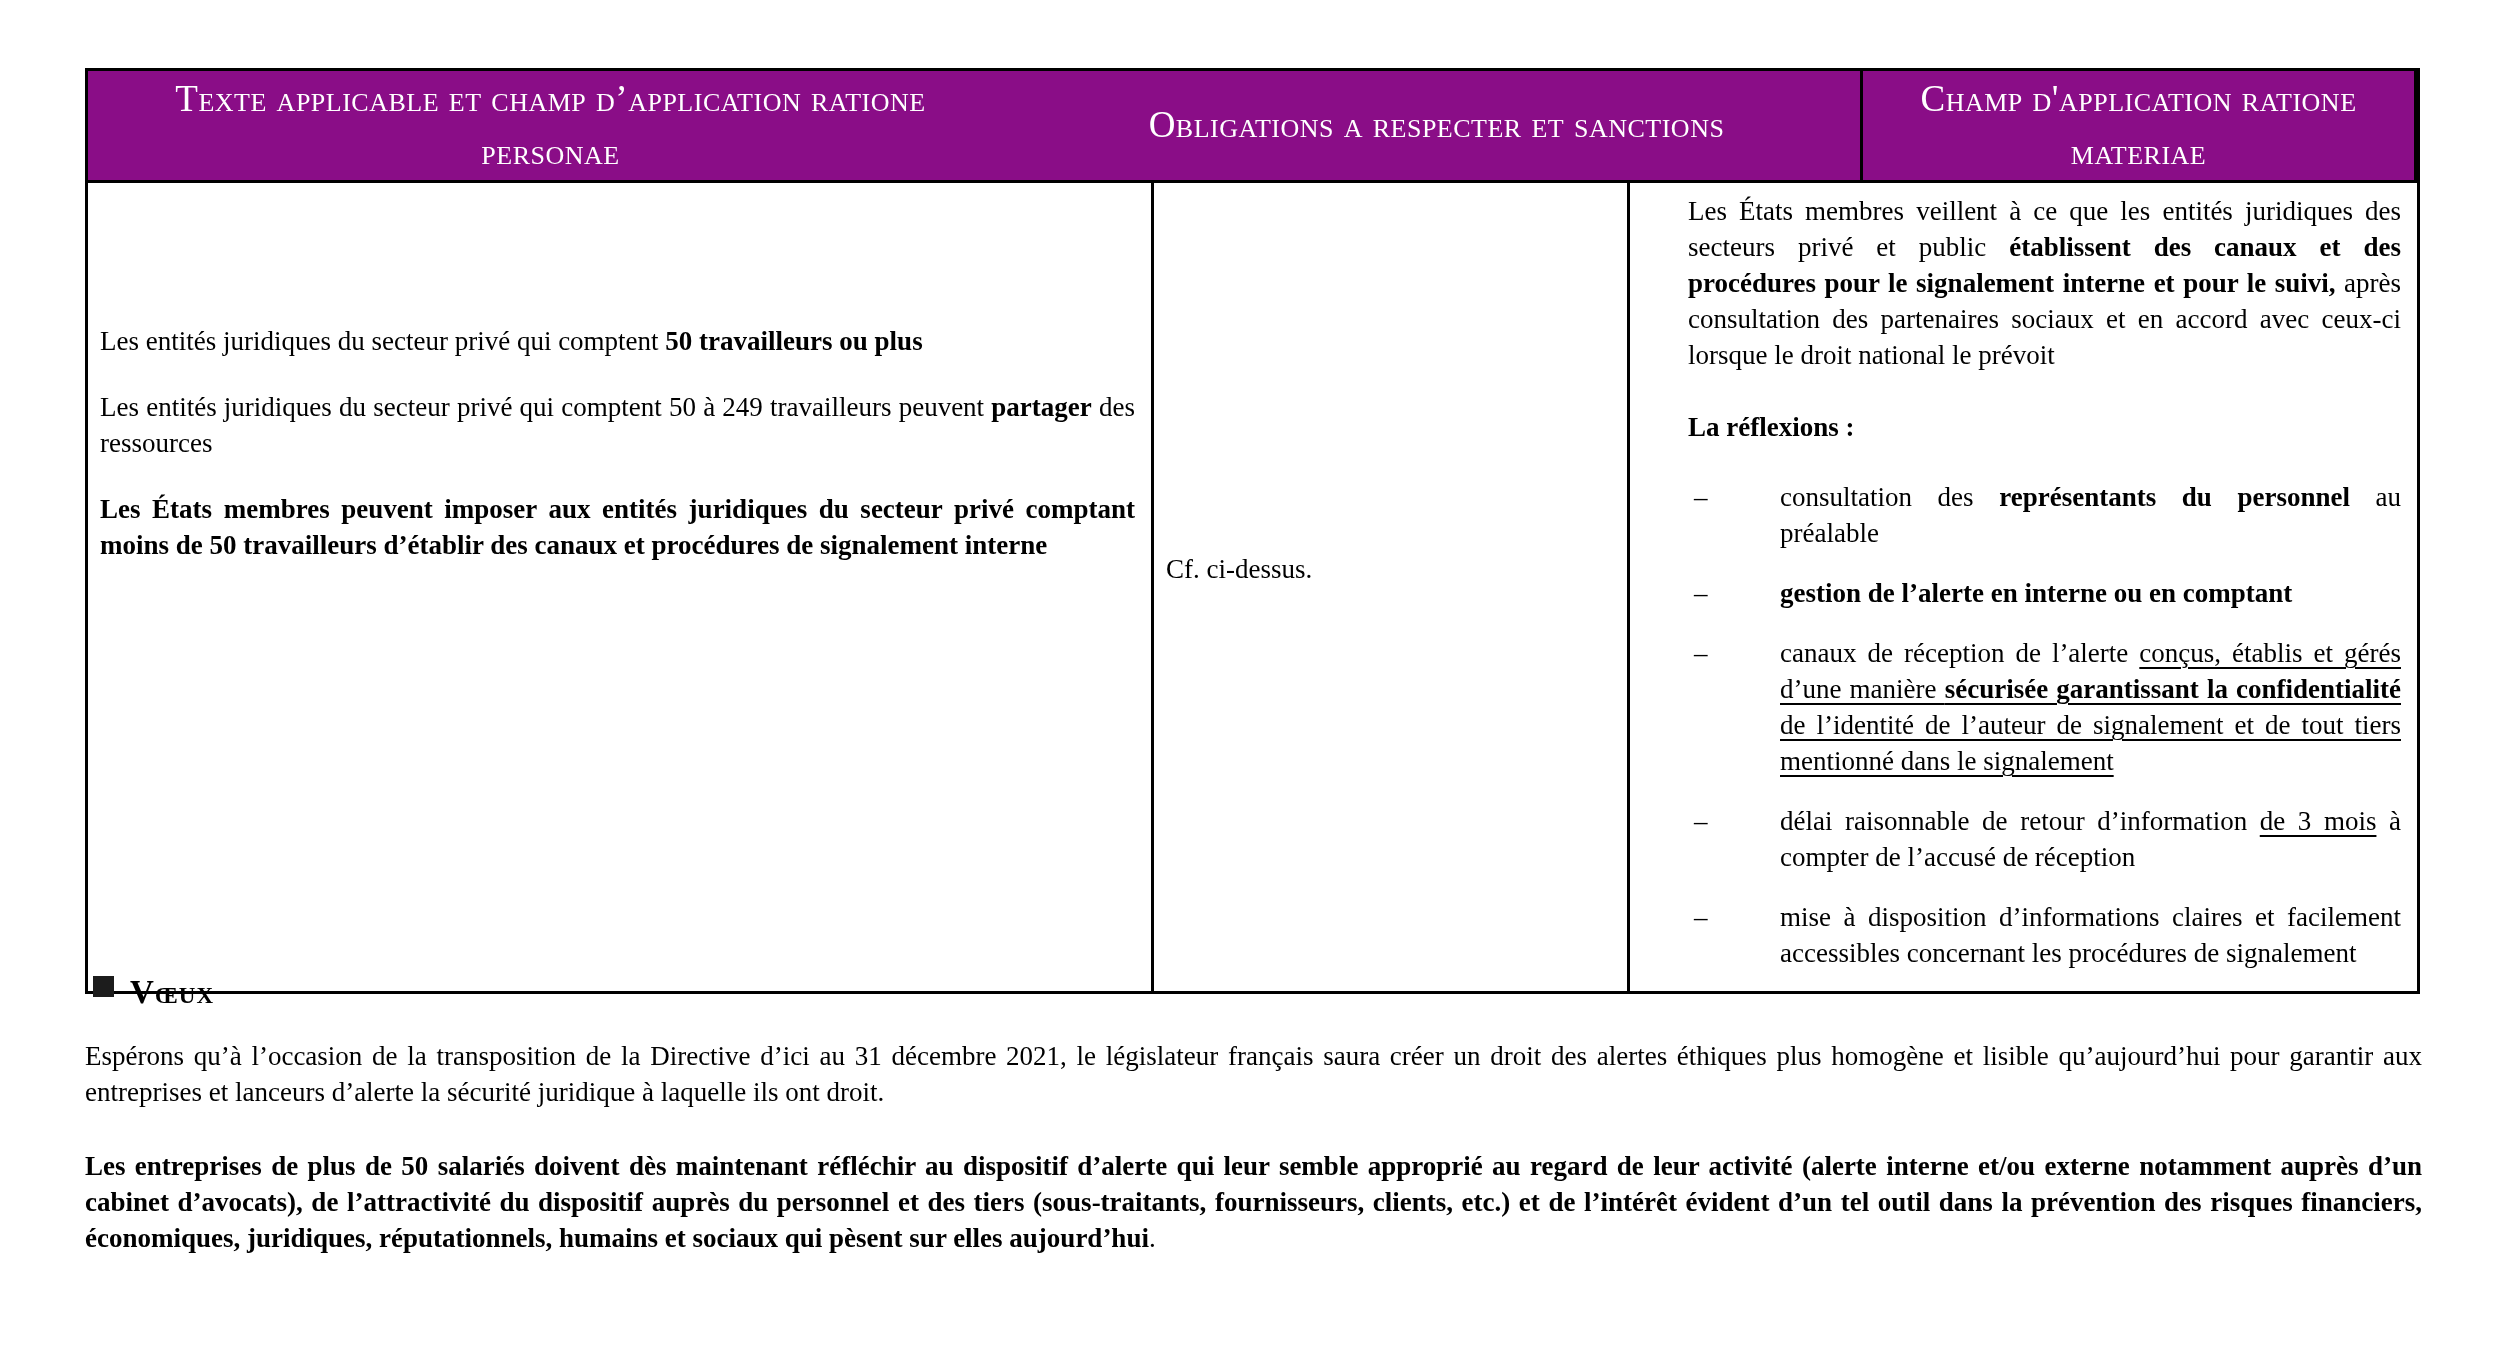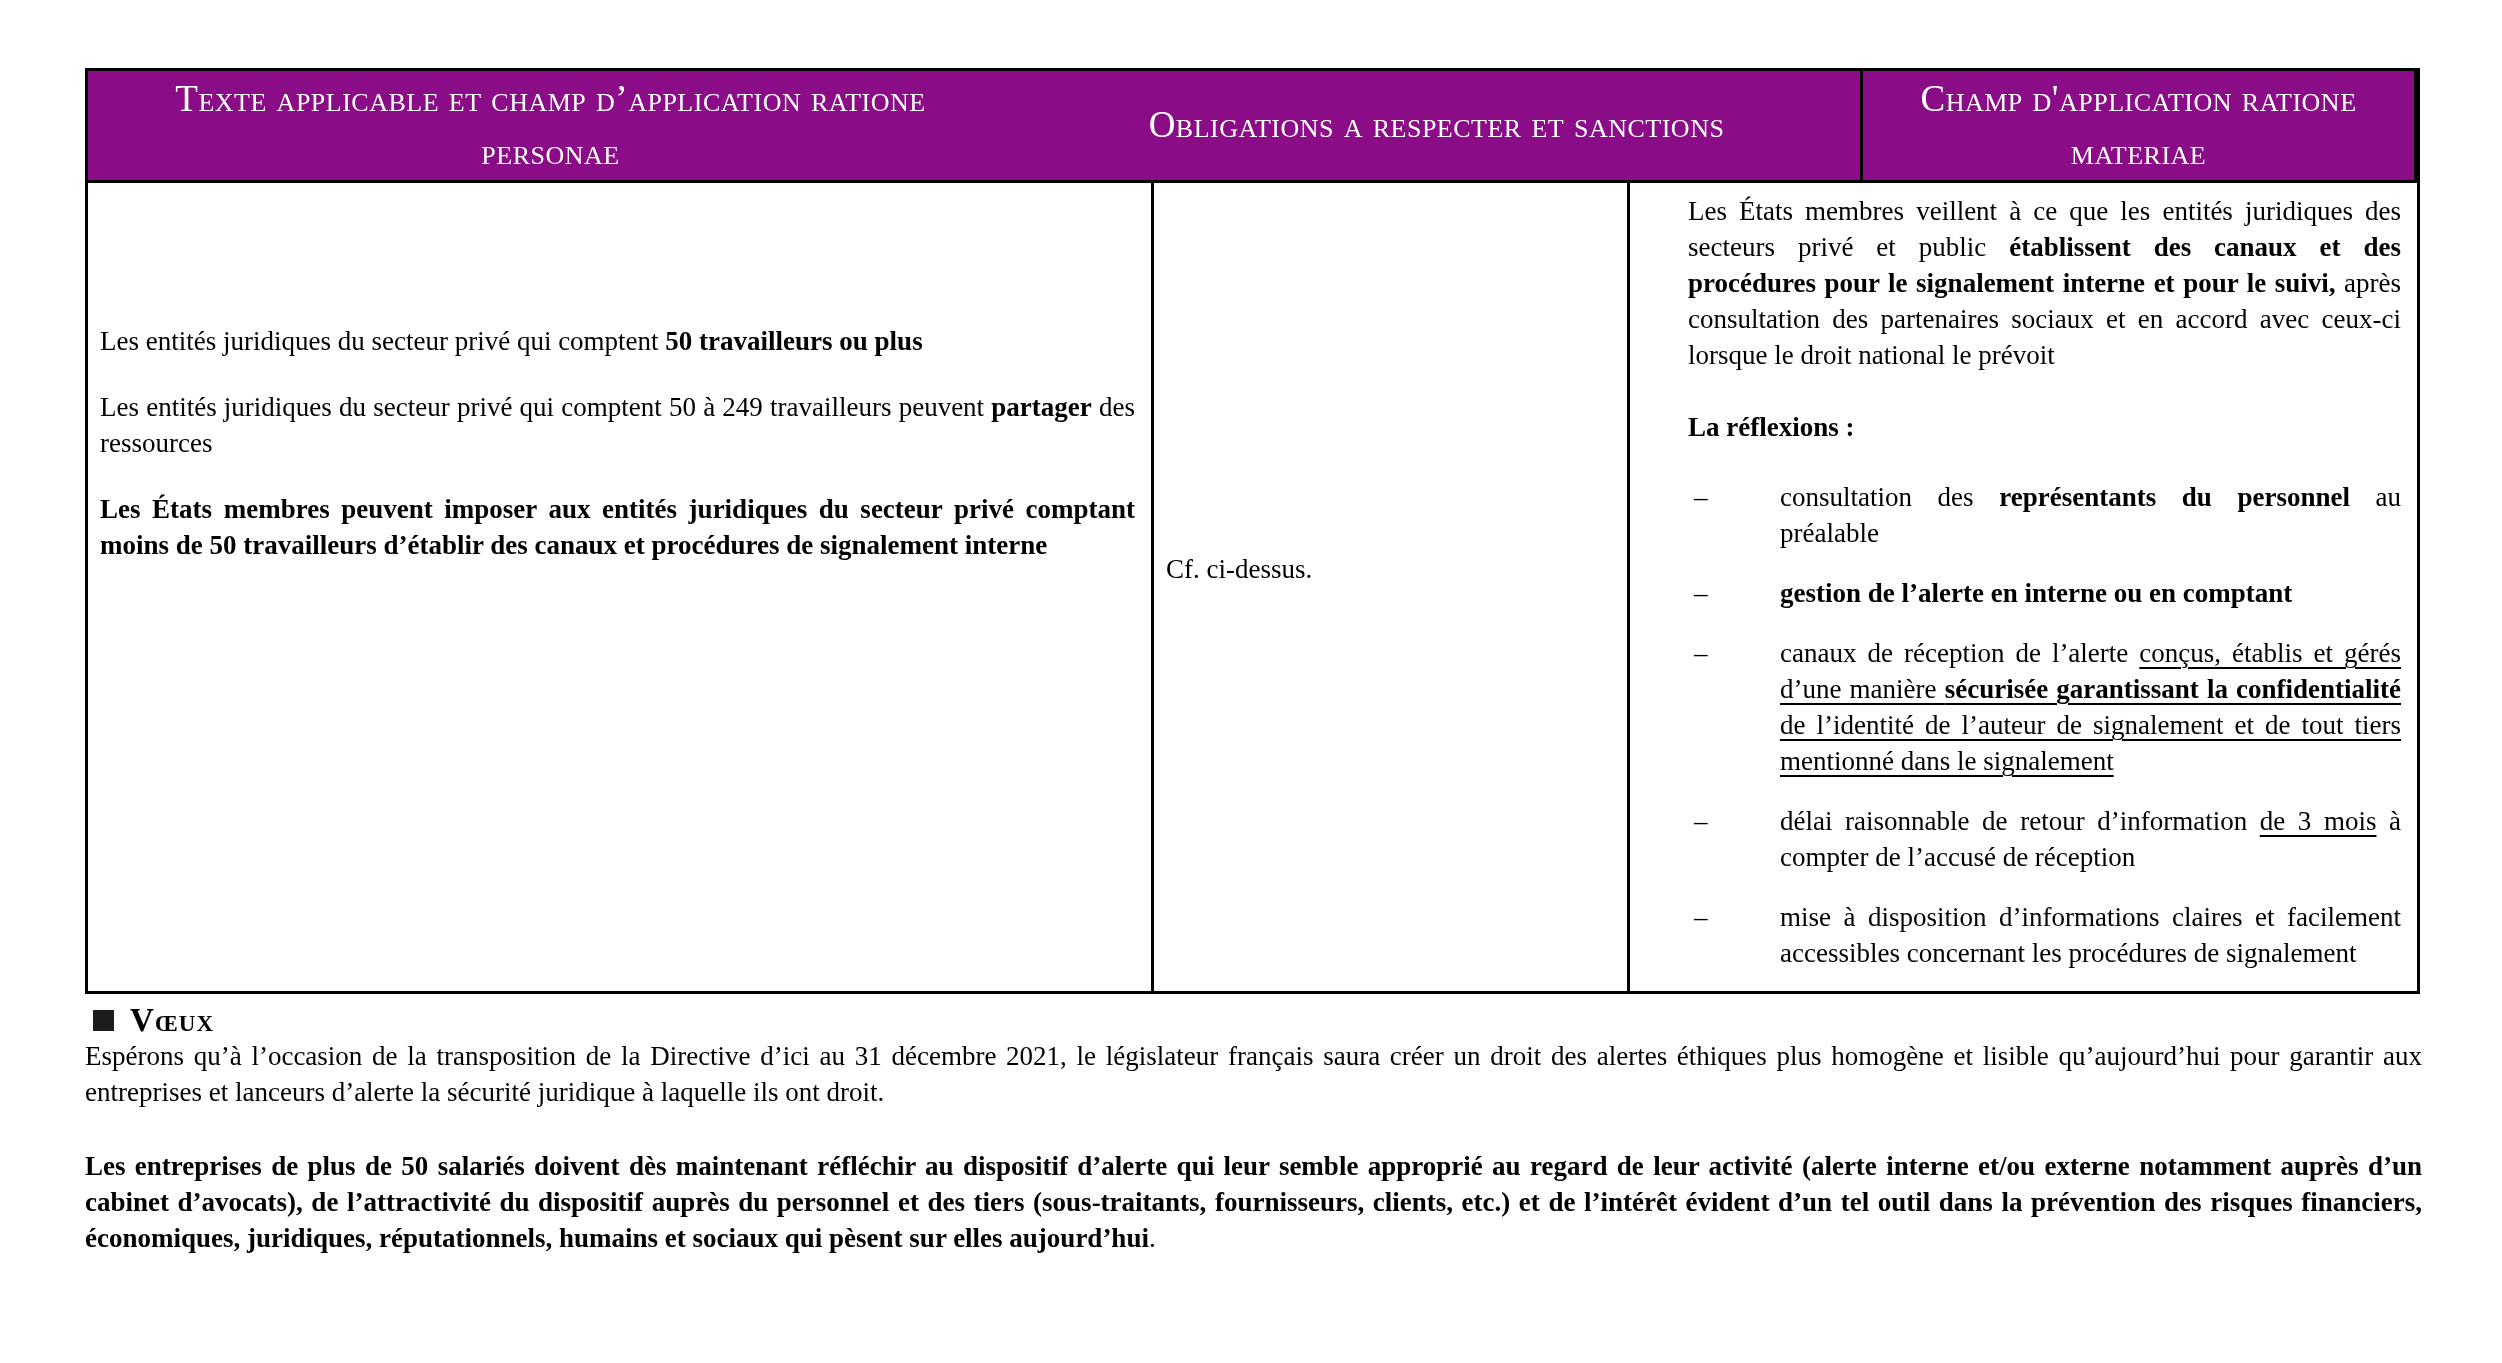--- a/index.html
+++ b/index.html
@@ -27,21 +27,21 @@
   .td3 .proc{font-weight:bold;margin:36px 0 34px;}
   ul.obl{list-style:none;margin:0;padding:0;}
   .obl li{position:relative;padding-left:92px;margin:0 0 24px;}
   .obl li:last-child{margin-bottom:0;}
   .obl .dash{position:absolute;left:6px;top:0;}
 
   .b{font-weight:bold;}
   .u{text-decoration:underline;text-decoration-thickness:2px;text-underline-offset:5px;}
 
   
-  .voeux{position:absolute;left:93px;top:1004px;display:flex;align-items:center;gap:16px;}
+  .voeux{position:absolute;left:93px;top:976px;display:flex;gap:16px;}
   .sq{width:21px;height:21px;background:#1c1c1c;display:inline-block;}
   .voeux-label{font-size:33px;font-weight:bold;font-variant:small-caps;letter-spacing:1px;line-height:1;}
 
   .below{position:absolute;left:85px;top:1038px;width:2337px;font-size:27px;line-height:36px;text-align:justify;}
   .below p{margin:0 0 38px;}
   .below p:last-child{margin-bottom:0;}
 </style>
 </head>
 <body>
 

